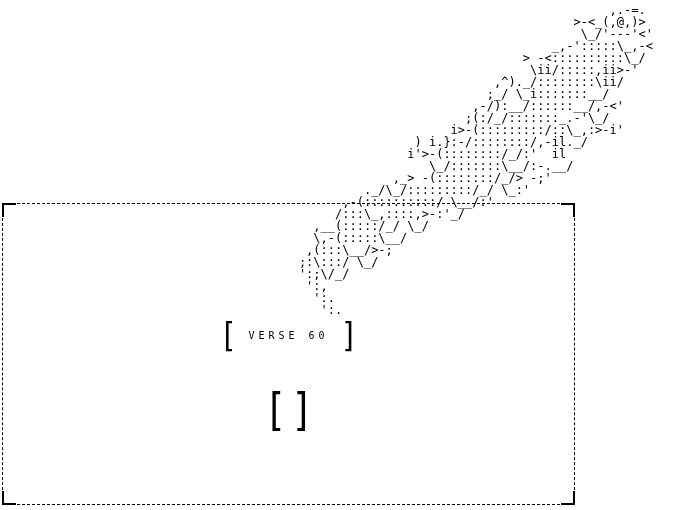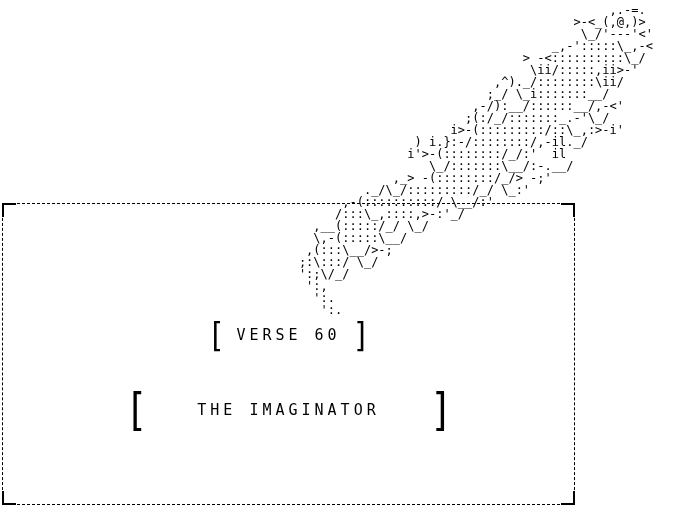--- a/index.html
+++ b/index.html
@@ -48,21 +48,21 @@
   .big-bracket {
     font-family: "DejaVu Sans Mono", monospace;
     font-weight: 400;
     line-height: 0.9;
     transform: scaleX(0.85);
   }
   .verse-row .big-bracket { font-size: 34px; }
   .title-row .big-bracket { font-size: 44px; }
   .label-text {
     font-family: "DejaVu Sans Mono", monospace;
-    font-size: 15px;
+    font-size: 10px;
     letter-spacing: 4px;
     white-space: pre;
   }
   .verse-row .label-text { padding: 0 10px; }
   .title-row .label-text { padding: 0 48px; }
 </style>
 </head>
 <body>
 
 <pre class="art">                                               ,.-=.
@@ -99,16 +99,15 @@
   <div class="corner br"></div>
 
   <div class="label-row verse-row">
     <span class="big-bracket">[</span>
     <span class="label-text">VERSE 60</span>
     <span class="big-bracket">]</span>
   </div>
 
   <div class="label-row title-row">
     <span class="big-bracket">[</span>
-    <span class="label-text">THE IMAGINATOR</span>
     <span class="big-bracket">]</span>
   </div>
 </div>
 
 </body></html>

